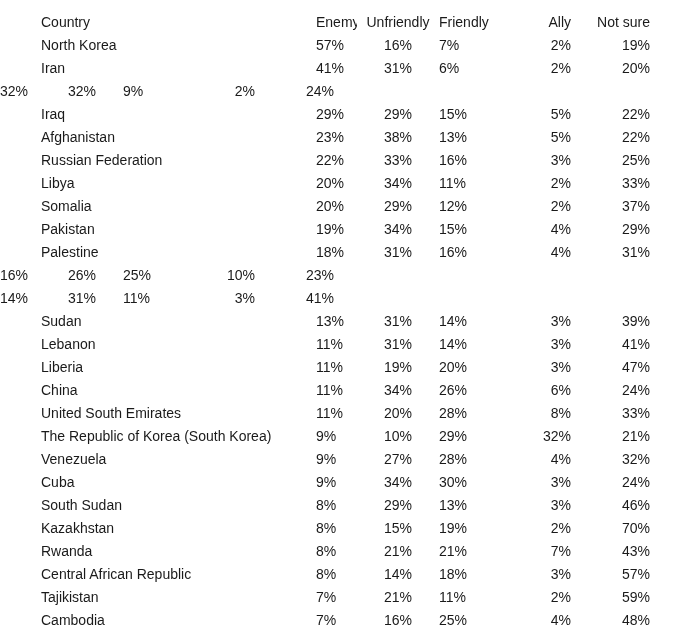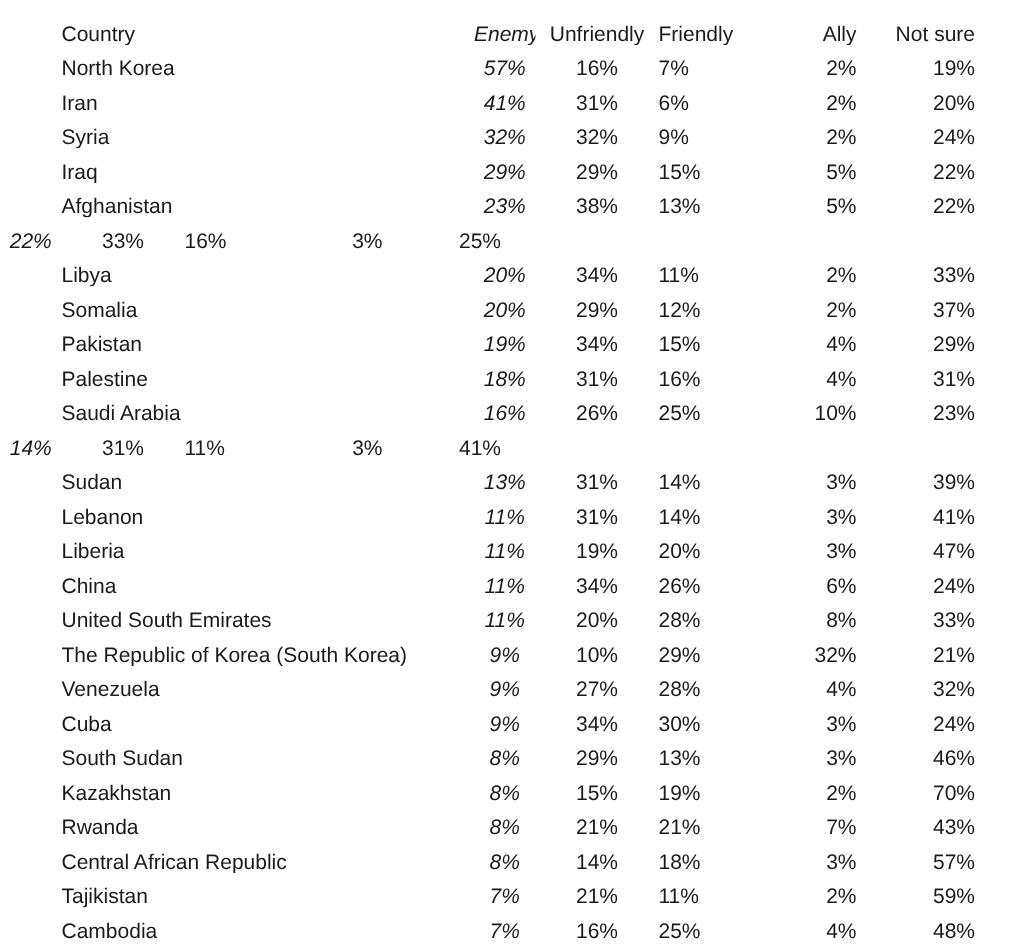--- a/index.html
+++ b/index.html
@@ -23,21 +23,21 @@
     display: flex;
     height: 23px;
     align-items: center;
   }
   .cell {
     white-space: nowrap;
     overflow: hidden;
     box-sizing: border-box;
   }
   .c0 { width: 316px; padding-left: 41px; text-align: left; }
-  .c1 { width: 41px;  text-align: center; font-style: italic; }
+  .c1 { width: 41px;  text-align: left; }
   .c2 { width: 82px;  text-align: center; }
   .c3 { width: 71px;  }
   .c4 { width: 61px;  text-align: right; }
   .c5 { width: 79px;  text-align: right; }
 </style>
 </head>
 <body>
 
 <div class="table">
   <div class="row header-row">
@@ -61,21 +61,20 @@
   <div class="row">
     <div class="cell c0">Iran</div>
     <div class="cell c1">41%</div>
     <div class="cell c2">31%</div>
     <div class="cell c3">6%</div>
     <div class="cell c4">2%</div>
     <div class="cell c5">20%</div>
   </div>
 
   <div class="row">
-    <div class="cell c0">Syria</div>
     <div class="cell c1">32%</div>
     <div class="cell c2">32%</div>
     <div class="cell c3">9%</div>
     <div class="cell c4">2%</div>
     <div class="cell c5">24%</div>
   </div>
 
   <div class="row">
     <div class="cell c0">Iraq</div>
     <div class="cell c1">29%</div>
@@ -88,20 +87,21 @@
   <div class="row">
     <div class="cell c0">Afghanistan</div>
     <div class="cell c1">23%</div>
     <div class="cell c2">38%</div>
     <div class="cell c3">13%</div>
     <div class="cell c4">5%</div>
     <div class="cell c5">22%</div>
   </div>
 
   <div class="row">
+    <div class="cell c0">Russian Federation</div>
     <div class="cell c1">22%</div>
     <div class="cell c2">33%</div>
     <div class="cell c3">16%</div>
     <div class="cell c4">3%</div>
     <div class="cell c5">25%</div>
   </div>
 
   <div class="row">
     <div class="cell c0">Libya</div>
     <div class="cell c1">20%</div>
@@ -132,21 +132,20 @@
   <div class="row">
     <div class="cell c0">Palestine</div>
     <div class="cell c1">18%</div>
     <div class="cell c2">31%</div>
     <div class="cell c3">16%</div>
     <div class="cell c4">4%</div>
     <div class="cell c5">31%</div>
   </div>
 
   <div class="row">
-    <div class="cell c0">Saudi Arabia</div>
     <div class="cell c1">16%</div>
     <div class="cell c2">26%</div>
     <div class="cell c3">25%</div>
     <div class="cell c4">10%</div>
     <div class="cell c5">23%</div>
   </div>
 
   <div class="row">
     <div class="cell c1">14%</div>
     <div class="cell c2">31%</div>

